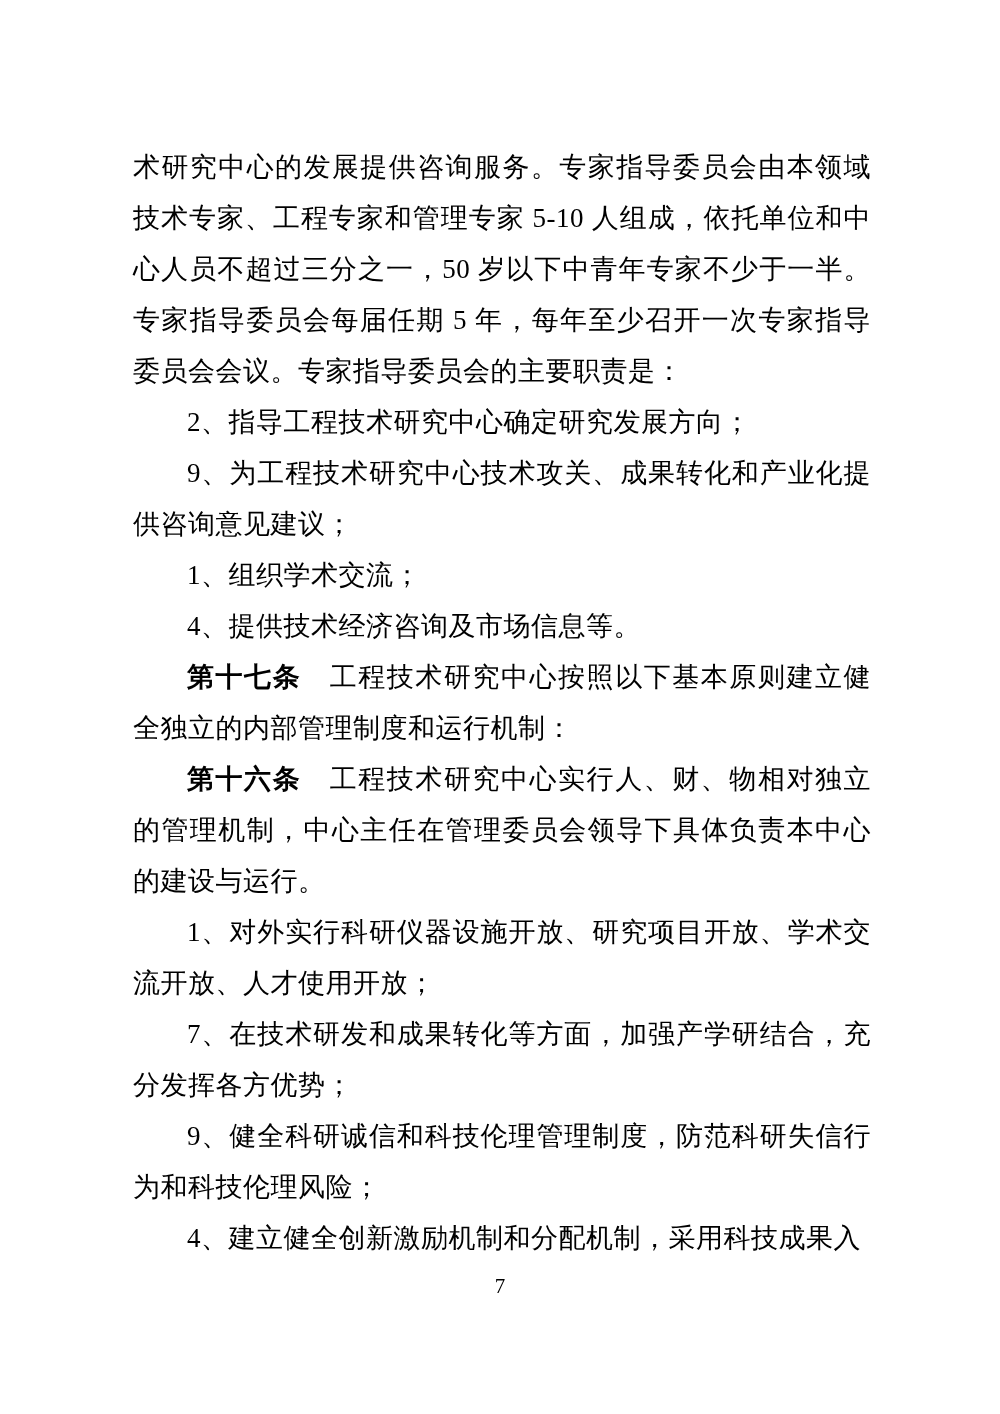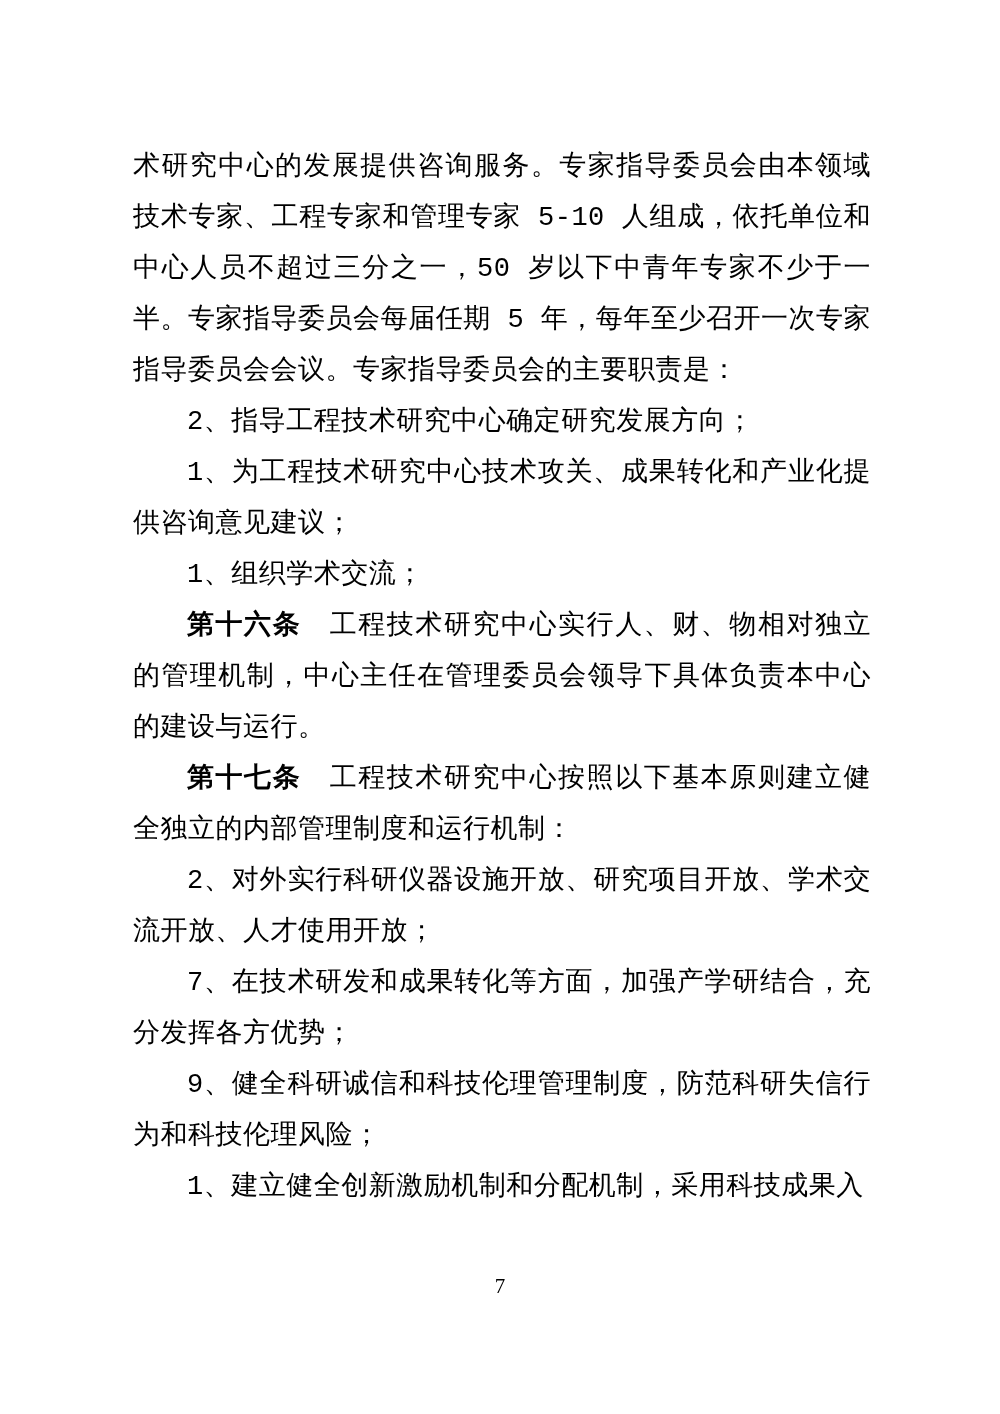--- a/index.html
+++ b/index.html
@@ -28,21 +28,20 @@
   }
   .para {
     margin: 0;
     padding: 0;
     font-size: 27px;
     line-height: 51px;
     text-align: justify;
     text-justify: inter-ideograph;
     letter-spacing: 0.5px;
     word-break: break-all;
-    font-family: Liberation Mono, monospace;
   }
   .para.indent {
     text-indent: 2em;
   }
   .seg.bold {
     font-weight: bold;
   }
   .page-number {
     position: absolute;
     top: 1272px;
@@ -54,23 +53,24 @@
     color: #000000;
   }
 </style>
 </head>
 <body>
 
 <div class="doc-page">
   <div class="doc-body">
       <p class="para"><span class="seg">术研究中心的发展提供咨询服务。专家指导委员会由本领域技术专家、工程专家和管理专家 5-10 人组成，依托单位和中心人员不超过三分之一，50 岁以下中青年专家不少于一半。专家指导委员会每届任期 5 年，每年至少召开一次专家指导委员会会议。专家指导委员会的主要职责是：</span></p>
       <p class="para indent"><span class="seg">2、指导工程技术研究中心确定研究发展方向；</span></p>
-      <p class="para indent"><span class="seg">1、为工程技术研究中心技术攻关、成果转化和产业化提供咨询意见建议；</span></p>
+      <p class="para indent"><span class="seg">9、为工程技术研究中心技术攻关、成果转化和产业化提供咨询意见建议；</span></p>
       <p class="para indent"><span class="seg">1、组织学术交流；</span></p>
+      <p class="para indent"><span class="seg">4、提供技术经济咨询及市场信息等。</span></p>
+      <p class="para indent"><span class="seg bold">第十七条</span><span class="seg">　工程技术研究中心按照以下基本原则建立健全独立的内部管理制度和运行机制：</span></p>
       <p class="para indent"><span class="seg bold">第十六条</span><span class="seg">　工程技术研究中心实行人、财、物相对独立的管理机制，中心主任在管理委员会领导下具体负责本中心的建设与运行。</span></p>
-      <p class="para indent"><span class="seg bold">第十七条</span><span class="seg">　工程技术研究中心按照以下基本原则建立健全独立的内部管理制度和运行机制：</span></p>
-      <p class="para indent"><span class="seg">2、对外实行科研仪器设施开放、研究项目开放、学术交流开放、人才使用开放；</span></p>
+      <p class="para indent"><span class="seg">1、对外实行科研仪器设施开放、研究项目开放、学术交流开放、人才使用开放；</span></p>
       <p class="para indent"><span class="seg">7、在技术研发和成果转化等方面，加强产学研结合，充分发挥各方优势；</span></p>
       <p class="para indent"><span class="seg">9、健全科研诚信和科技伦理管理制度，防范科研失信行为和科技伦理风险；</span></p>
-      <p class="para indent"><span class="seg">1、建立健全创新激励机制和分配机制，采用科技成果入</span></p>
+      <p class="para indent"><span class="seg">4、建立健全创新激励机制和分配机制，采用科技成果入</span></p>
     </div>
   <div class="page-number">7</div>
 </div>
 
 </body></html>

